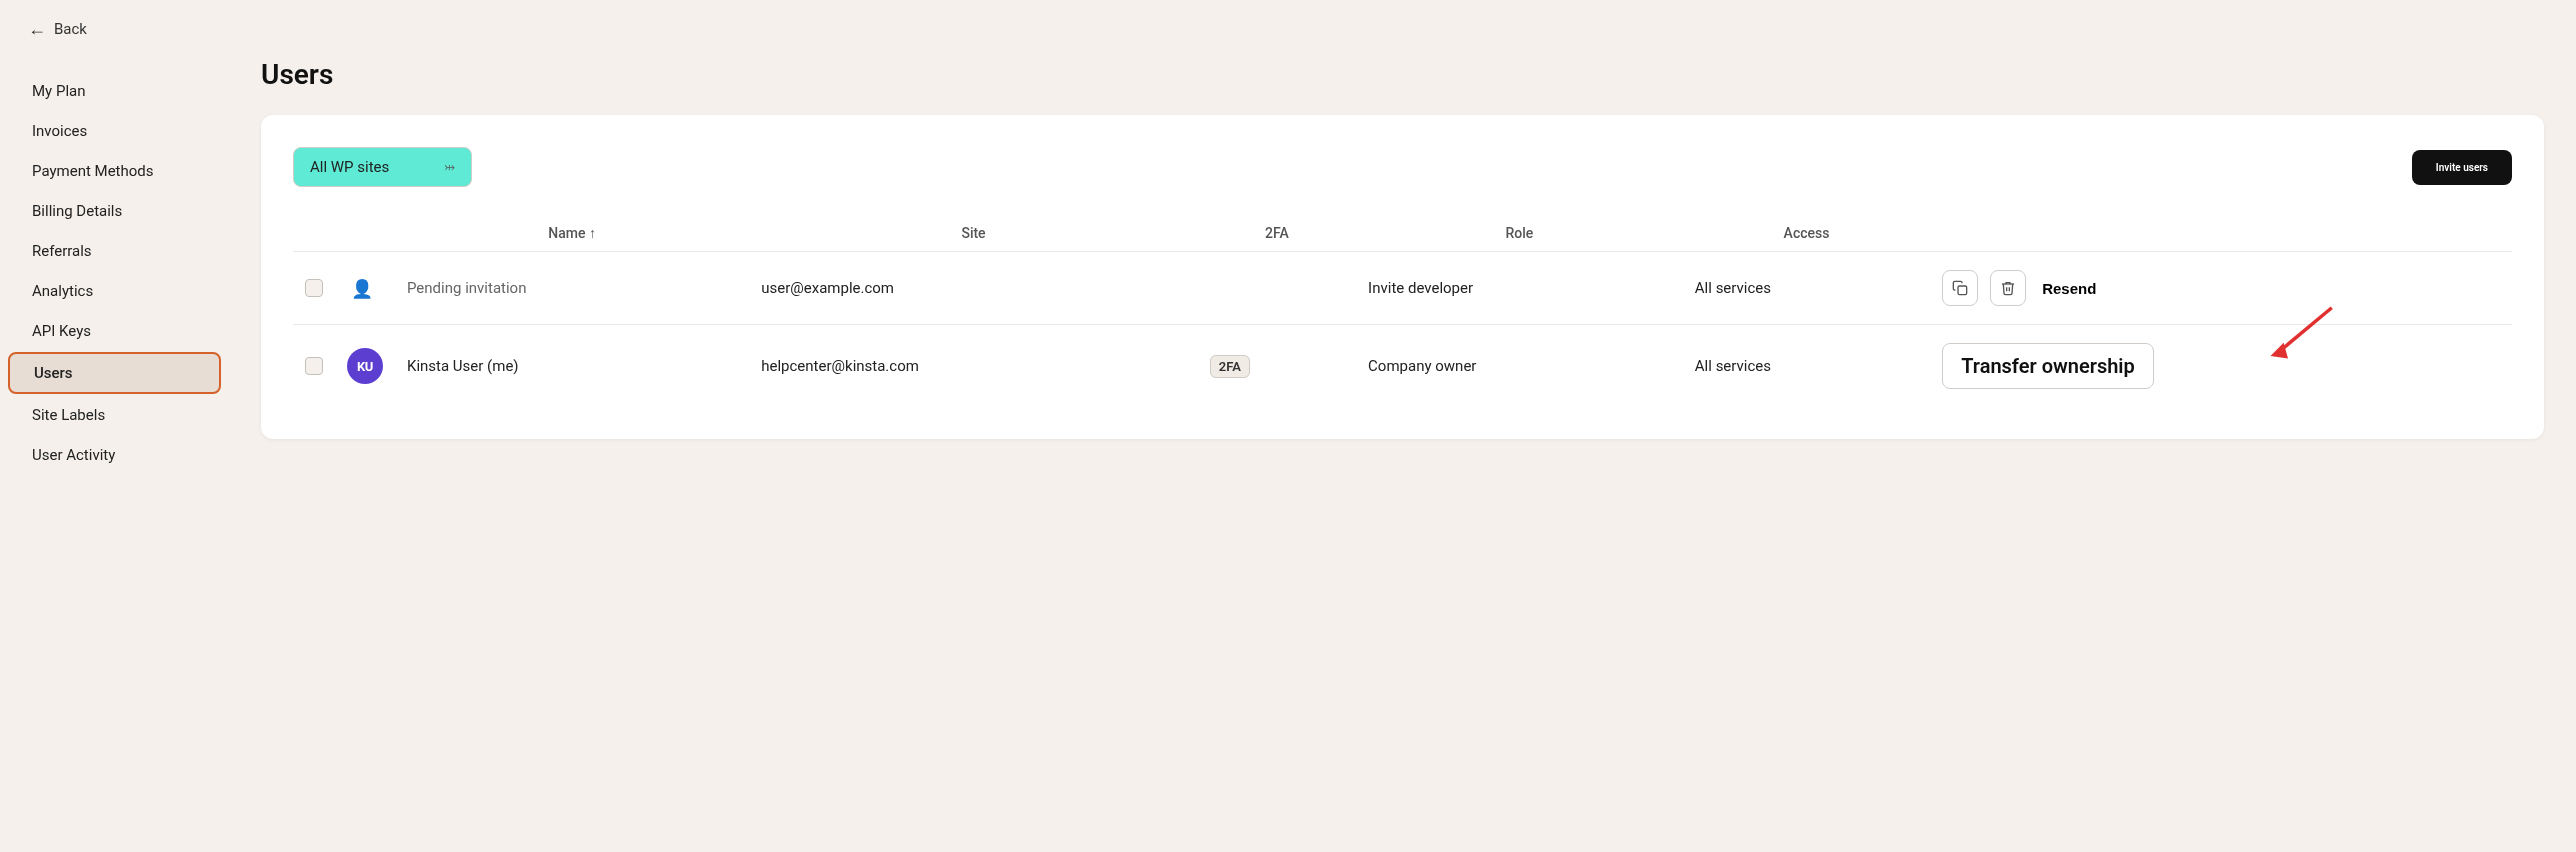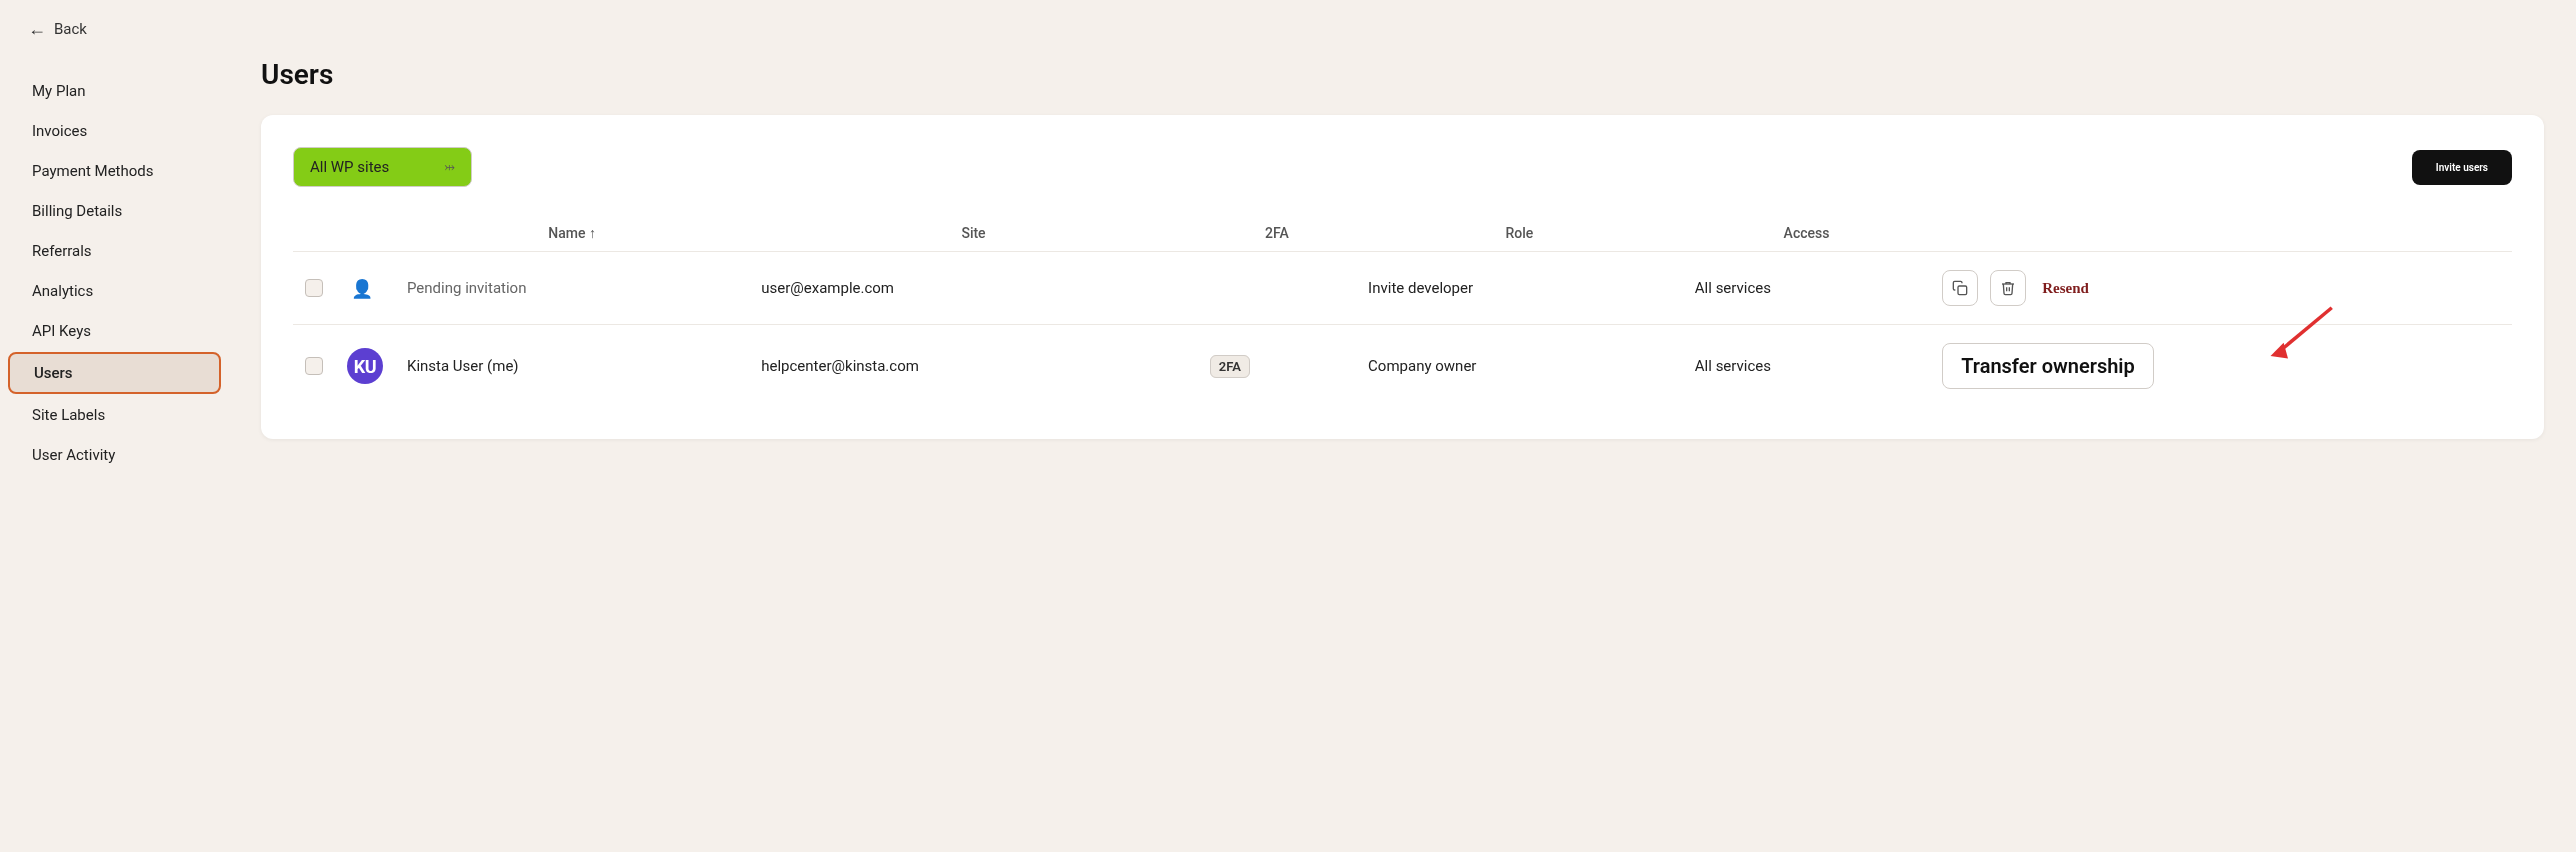--- a/index.html
+++ b/index.html
@@ -91,21 +91,21 @@
 
     .dropdown-select {
       display: flex;
       align-items: center;
       justify-content: space-between;
       border: 1.5px solid #d1ccc7;
       border-radius: 8px;
       padding: 10px 16px;
       font-size: 15px;
       color: #222;
-      background: #84cc16;
+      background: #5eead4;
       cursor: pointer;
       min-width: 179px;
       gap: 24px;
     }
 
     .dropdown-arrow {
       font-size: 13px;
       color: #555;
     }
 
@@ -168,21 +168,21 @@
 
     .avatar-circle {
       width: 36px;
       height: 36px;
       border-radius: 50%;
       background: #5c3fd1;
       color: #fff;
       display: flex;
       align-items: center;
       justify-content: center;
-      font-size: 18px;
+      font-size: 13px;
       font-weight: 700;
       letter-spacing: -0.5px;
     }
 
     .fa-badge {
       background: #f0ebe5;
       border: 1.5px solid #d1ccc7;
       border-radius: 6px;
       padding: 3px 8px;
       font-size: 13px;
@@ -208,23 +208,23 @@
       cursor: pointer;
       font-size: 16px;
       color: #555;
     }
 
     .resend-btn {
       background: none;
       border: none;
       font-size: 15px;
       font-weight: 700;
-      color: #7f1d1d;
-      cursor: pointer;
-      font-family: Liberation Serif, serif;
+      color: #000000;
+      cursor: pointer;
+      font-family: Liberation Sans, sans-serif;
       padding: 0 4px;
     }
 
     .transfer-btn {
       border: 1.5px solid #d1ccc7;
       border-radius: 8px;
       background: #fff;
       padding: 10px 18px;
       font-size: 20px;
       font-weight: 600;

